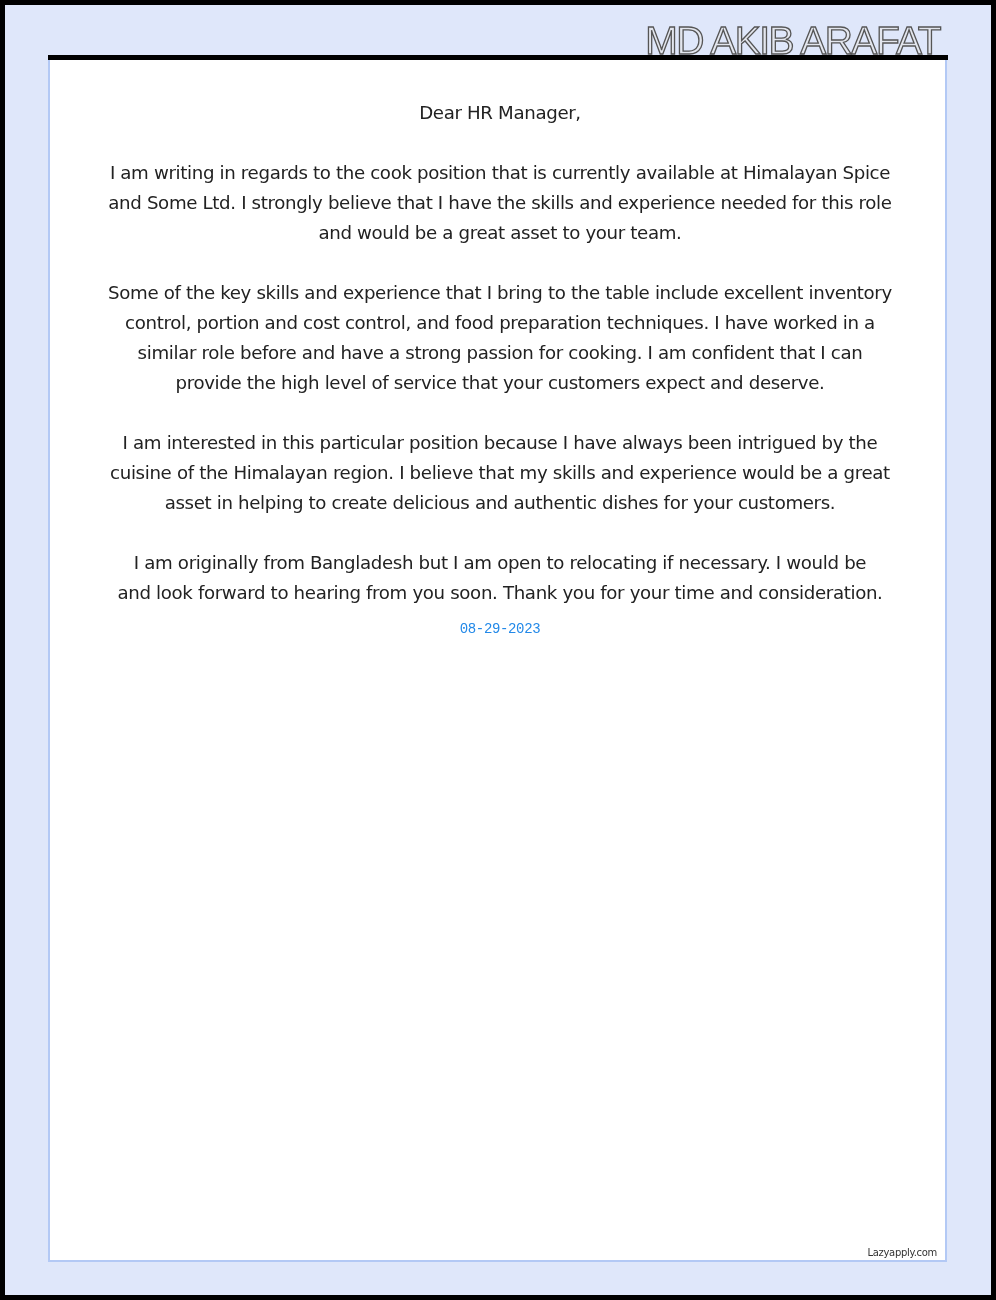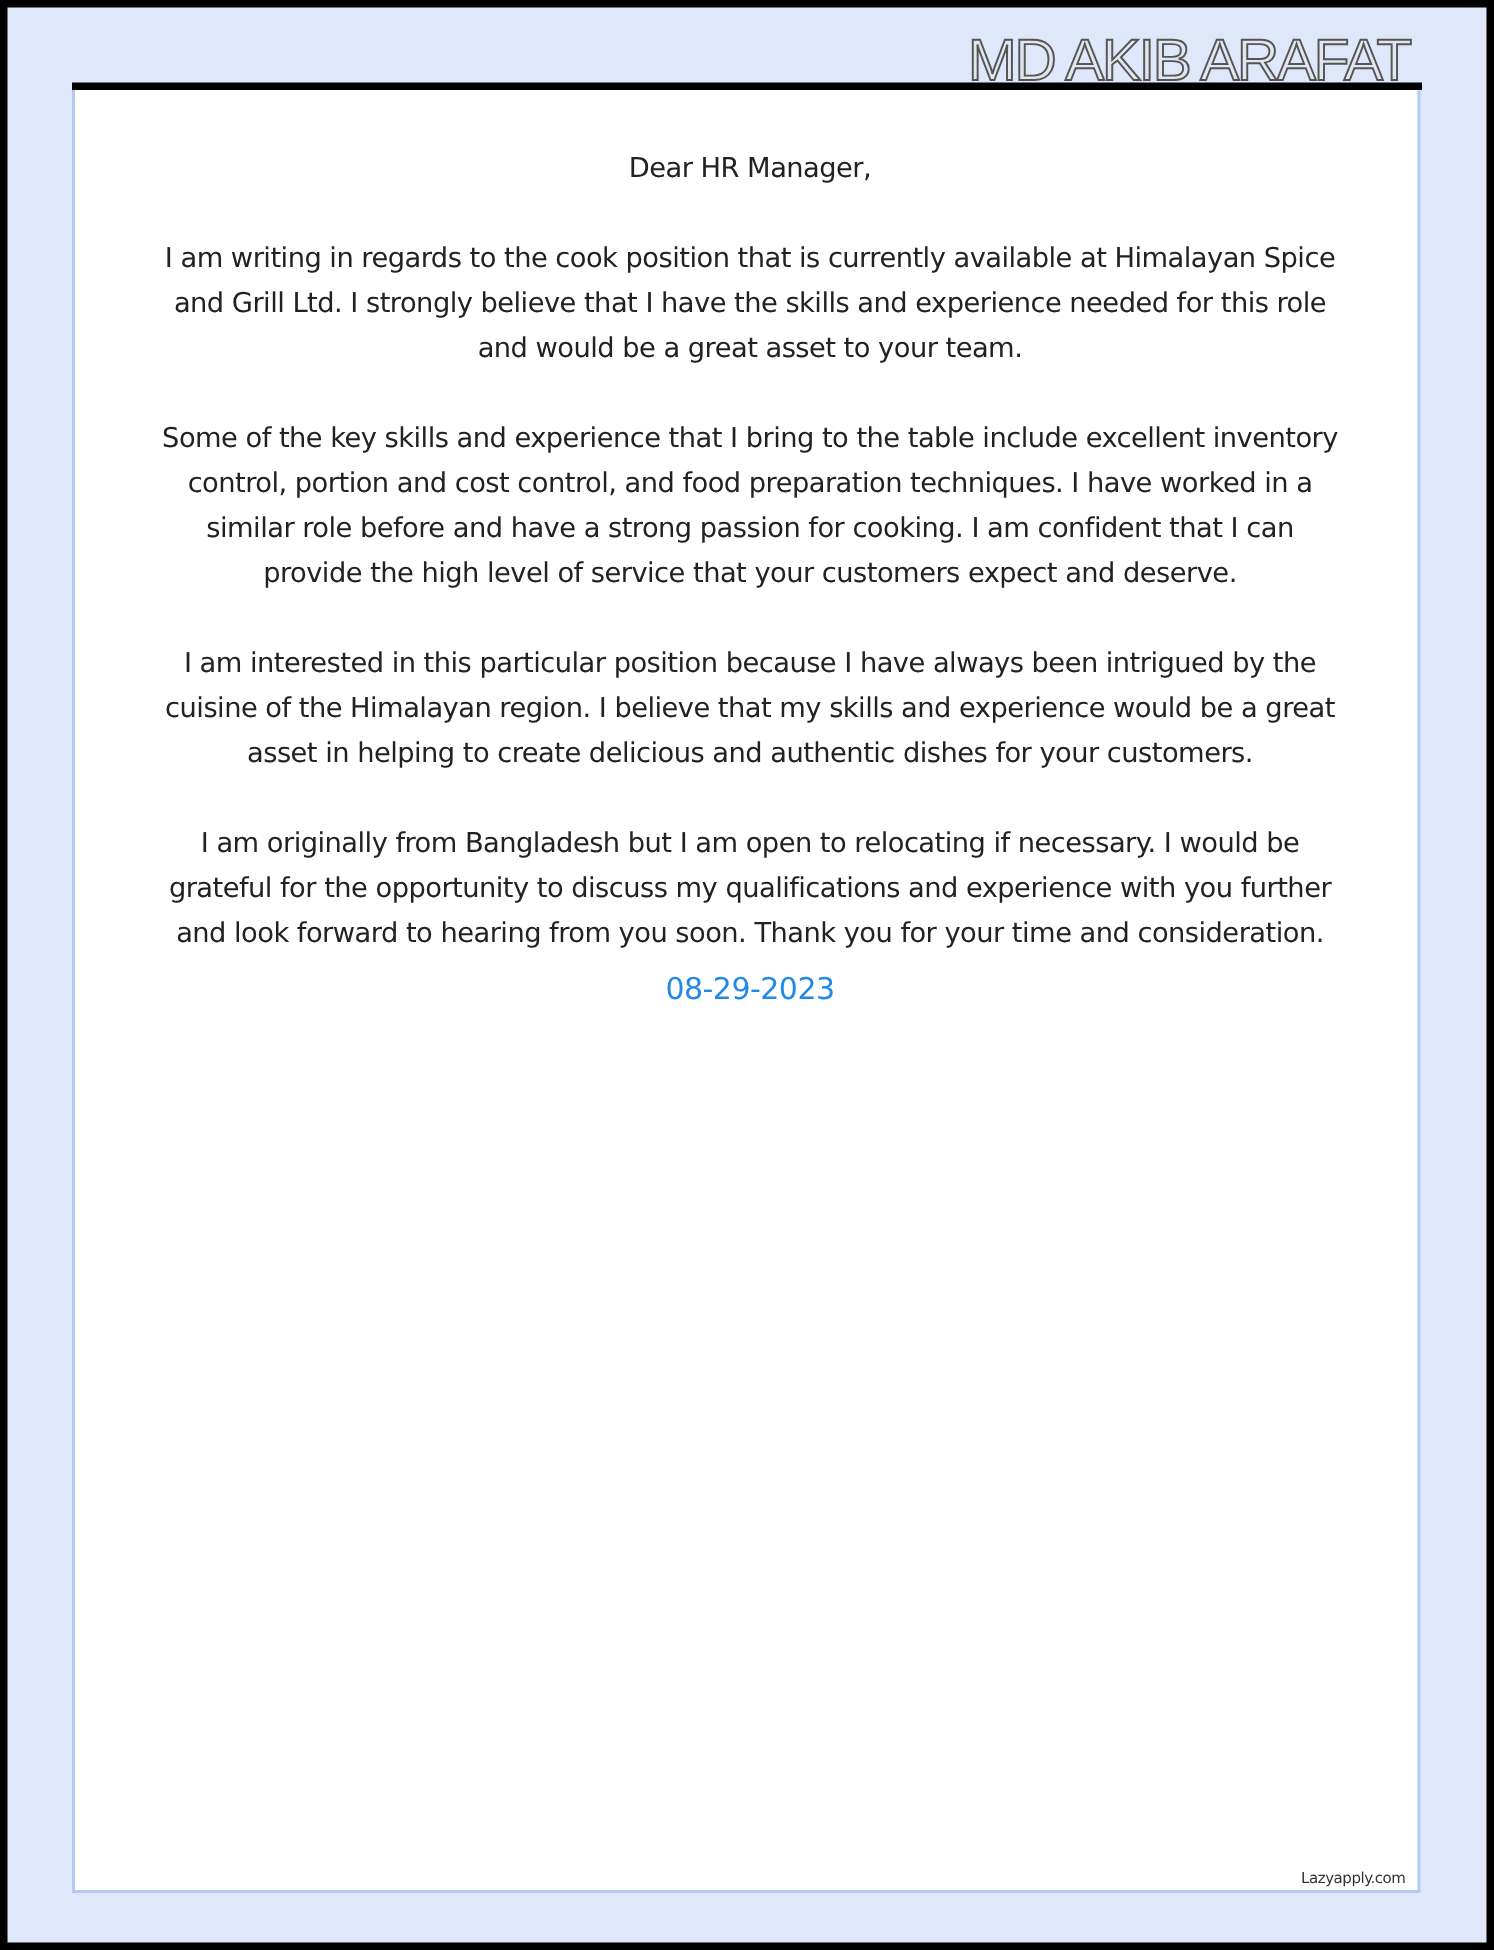--- a/index.html
+++ b/index.html
@@ -49,22 +49,23 @@
       line-height: 30px;
       color: #222;
       letter-spacing: -0.35px;
       text-align: center;
     }
     .letter p { white-space: nowrap; }
     .gap { height: 30px; }
     .date {
       margin-top: 10px;
       color: #2389e8;
-      font-size: 20px;
+      font-size: 14px;
       line-height: 22px;
+      font-family: Liberation Mono, monospace;
     }
     .watermark {
       position: absolute;
       right: 8px; bottom: 2px;
       font-size: 10px;
       color: #333;
       letter-spacing: -0.3px;
     }
   </style>
 </head>
@@ -74,21 +75,21 @@
   <div class="name">MD AKIB ARAFAT</div>
   <div class="name-rule"></div>
 
   <div class="page">
     <div class="letter">
       <p>Dear HR Manager,</p>
       <div class="gap"></div>
 
       <div>
         <p>I am writing in regards to the cook position that is currently available at Himalayan Spice</p>
-        <p>and Grill Ltd. I strongly believe that I have the skills and experience needed for this role</p>
+        <p>and Some Ltd. I strongly believe that I have the skills and experience needed for this role</p>
         <p>and would be a great asset to your team.</p>
       </div>
       <div class="gap"></div>
 
       <div>
         <p>Some of the key skills and experience that I bring to the table include excellent inventory</p>
         <p>control, portion and cost control, and food preparation techniques. I have worked in a</p>
         <p>similar role before and have a strong passion for cooking. I am confident that I can</p>
         <p>provide the high level of service that your customers expect and deserve.</p>
       </div>
@@ -96,21 +97,20 @@
 
       <div>
         <p>I am interested in this particular position because I have always been intrigued by the</p>
         <p>cuisine of the Himalayan region. I believe that my skills and experience would be a great</p>
         <p>asset in helping to create delicious and authentic dishes for your customers.</p>
       </div>
       <div class="gap"></div>
 
       <div>
         <p>I am originally from Bangladesh but I am open to relocating if necessary. I would be</p>
-        <p>grateful for the opportunity to discuss my qualifications and experience with you further</p>
         <p>and look forward to hearing from you soon. Thank you for your time and consideration.</p>
       </div>
 
       <p class="date">08-29-2023</p>
     </div>
 
     <div class="watermark">Lazyapply.com</div>
   </div>
 </div>
 

